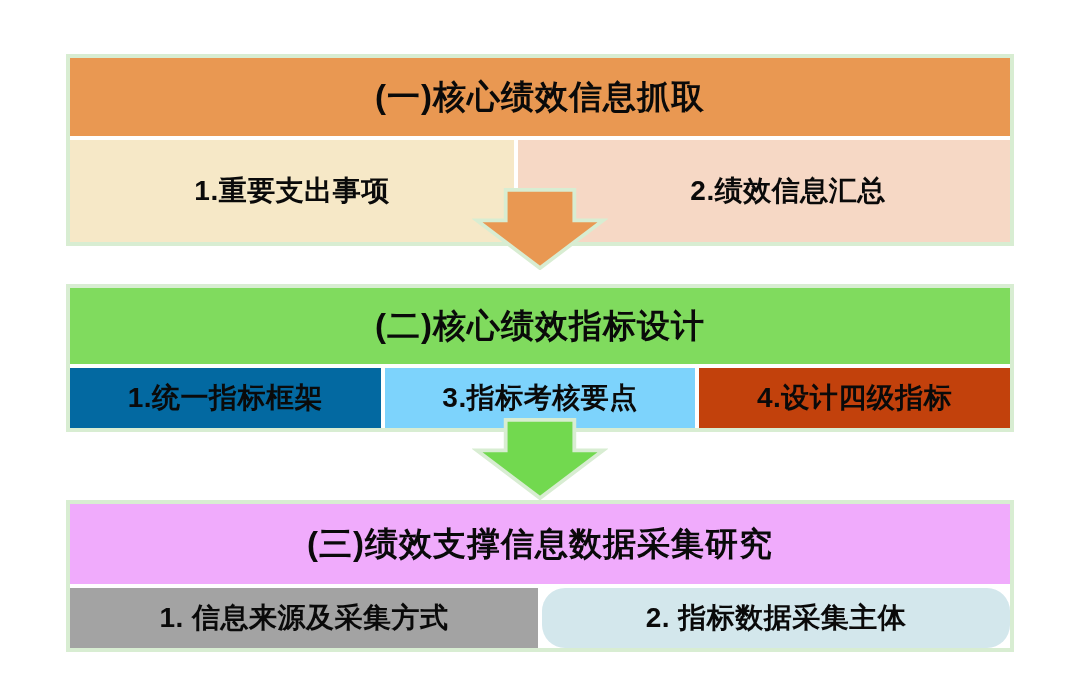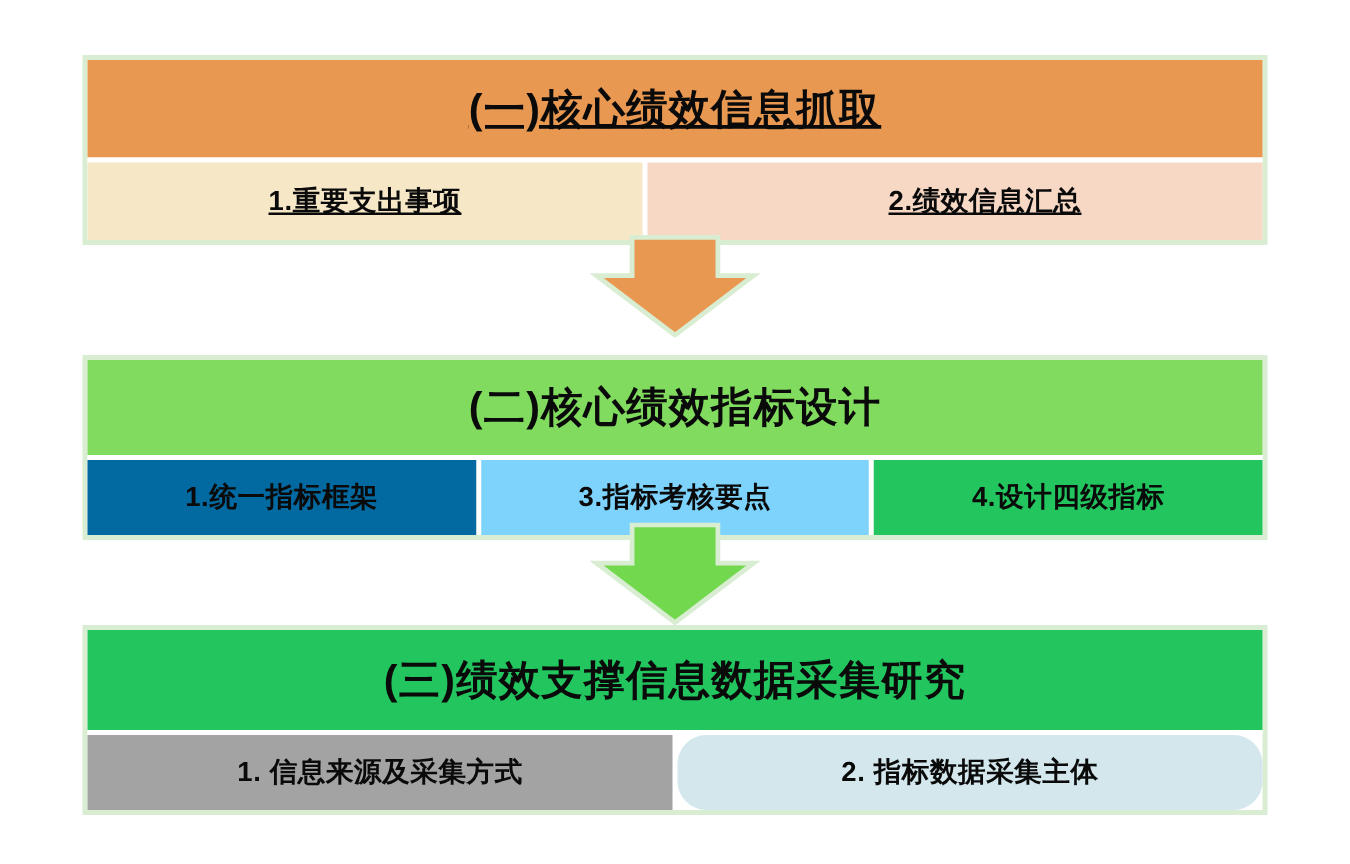--- a/index.html
+++ b/index.html
@@ -40,26 +40,26 @@
     flex: 1 1 auto;
     display: flex;
     gap: 4px;
   }
   .cell {
     flex: 1 1 0;
     display: flex;
     align-items: center;
     justify-content: center;
     font-weight: 700;
-    font-size: 22px;
+    font-size: 28px;
     letter-spacing: 0.5px;
     white-space: nowrap;
     text-align: right;
   }
-  #section-1 { top: 44px;  height: 152px; text-decoration: underline; }
+  #section-1 { top: 54px;  height: 192px; }
   #section-2 { top: 284px; height: 148px; }
   #section-3 { top: 500px; height: 152px; }
   #section-1 .block-header { height: 78px; }
   #section-2 .block-header { height: 76px; }
   #section-3 .block-header { height: 80px; }
   .arrow {
     position: absolute;
     left: 472px; 
     width: 136px;
     height: 82px;
@@ -88,30 +88,30 @@
   <svg class="arrow" id="arrow-1" viewBox="0 0 136 86">
     <polygon points="32,2 104,2 104,34 134,34 68,84 2,34 32,34" fill="#E99852"></polygon>
   </svg>
 
   <div class="block" id="section-2">
     <div class="block-header" style="background-color: rgb(128, 219, 94);">(二)核心绩效指标设计</div>
     <div class="block-gap"></div>
     <div class="block-row">
       <div class="cell" style="background-color: #0369a1;">1.统一指标框架</div>
       <div class="cell" style="background-color: #7dd3fc;">3.指标考核要点</div>
-      <div class="cell" style="background-color: #22c55e;">4.设计四级指标</div>
+      <div class="cell" style="background-color: #c2410c;">4.设计四级指标</div>
     </div>
   </div>
 
   <svg class="arrow" id="arrow-2" viewBox="0 0 136 86">
     <polygon points="32,2 104,2 104,34 134,34 68,84 2,34 32,34" fill="#72D94F"></polygon>
   </svg>
 
   <div class="block" id="section-3">
-    <div class="block-header" style="background-color: #22c55e;">(三)绩效支撑信息数据采集研究</div>
+    <div class="block-header" style="background-color: #f0abfc;">(三)绩效支撑信息数据采集研究</div>
     <div class="block-gap"></div>
     <div class="block-row">
       <div class="cell" style="background-color: #a3a3a3;">1. 信息来源及采集方式</div>
       <div class="cell" style="background-color: rgb(211, 231, 236); border-radius: 23px;">2. 指标数据采集主体</div>
     </div>
   </div>
 
 </div>
 
 </body></html>

